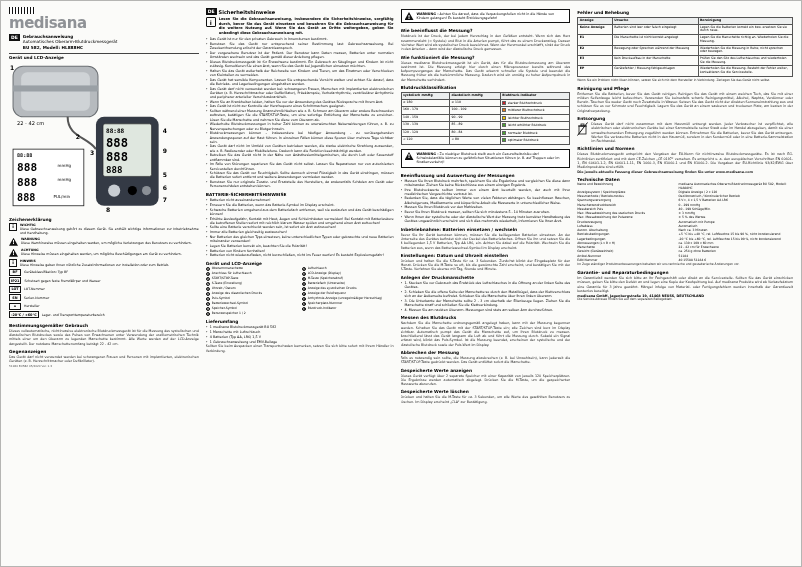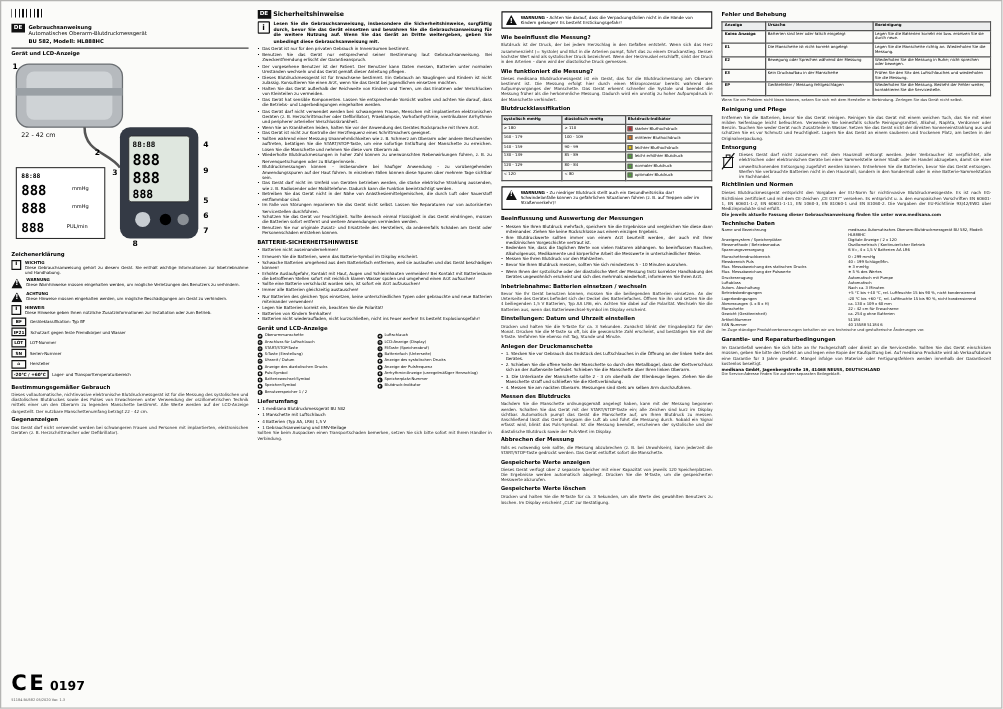--- a/index.html
+++ b/index.html
@@ -76,20 +76,21 @@
   .lcdtxt { font-family:"DejaVu Sans Mono", monospace; font-weight:bold; }
   .steps li { margin-bottom:0.5px; }
 </style>
 </head>
 <body>
 
 <div class="page">
 
   <div class="col col-left">
     <div class="corner-code"></div>
+    <div class="logo">medisana</div>
     <div class="title-block">
       <span class="lang-badge">DE</span>
       <div class="titles">
         <div class="bold">Gebrauchsanweisung</div>
         <div>Automatisches Oberarm-Blutdruckmessgerät</div>
         <div class="bold">BU 582, Modell: HL888HC</div>
       </div>
     </div>
     <div class="fig-caption">Gerät und LCD-Anzeige</div>
 
@@ -186,24 +187,20 @@
           <span class="symcode">-20°C / +60°C</span>
           <span class="symlabel">Lager- und Transporttemperaturbereich</span>
         </div>
       </div>
 
     <div class="h">Bestimmungsgemäßer Gebrauch</div>
     <div class="txt">Dieses vollautomatische, nichtinvasive elektronische Blutdruckmessgerät ist für die Messung des systolischen und diastolischen Blutdruckes sowie des Pulses von Erwachsenen unter Verwendung der oszillometrischen Technik mittels einer um den Oberarm zu legenden Manschette bestimmt. Alle Werte werden auf der LCD-Anzeige dargestellt. Der nutzbare Manschettenumfang beträgt 22 - 42 cm.</div>
     <div class="h">Gegenanzeigen</div>
     <div class="txt">Das Gerät darf nicht verwendet werden bei schwangeren Frauen und Personen mit implantierten, elektronischen Geräten (z. B. Herzschrittmacher oder Defibrillator).</div>
 
-    <div class="ce-row">
-      <span class="ce-mark">CE</span>
-      <span class="ce-num">0197</span>
-    </div>
     <div class="version">51184 BU582 05/2020 Ver. 1.3</div>
   </div>
 
   <div class="col col-mid">
     <div class="h-big">
       <span class="lang-badge">DE</span>
       <span>Sicherheitshinweise</span>
     </div>
     <div class="intro-row">
       <span class="book-icon">i</span>

